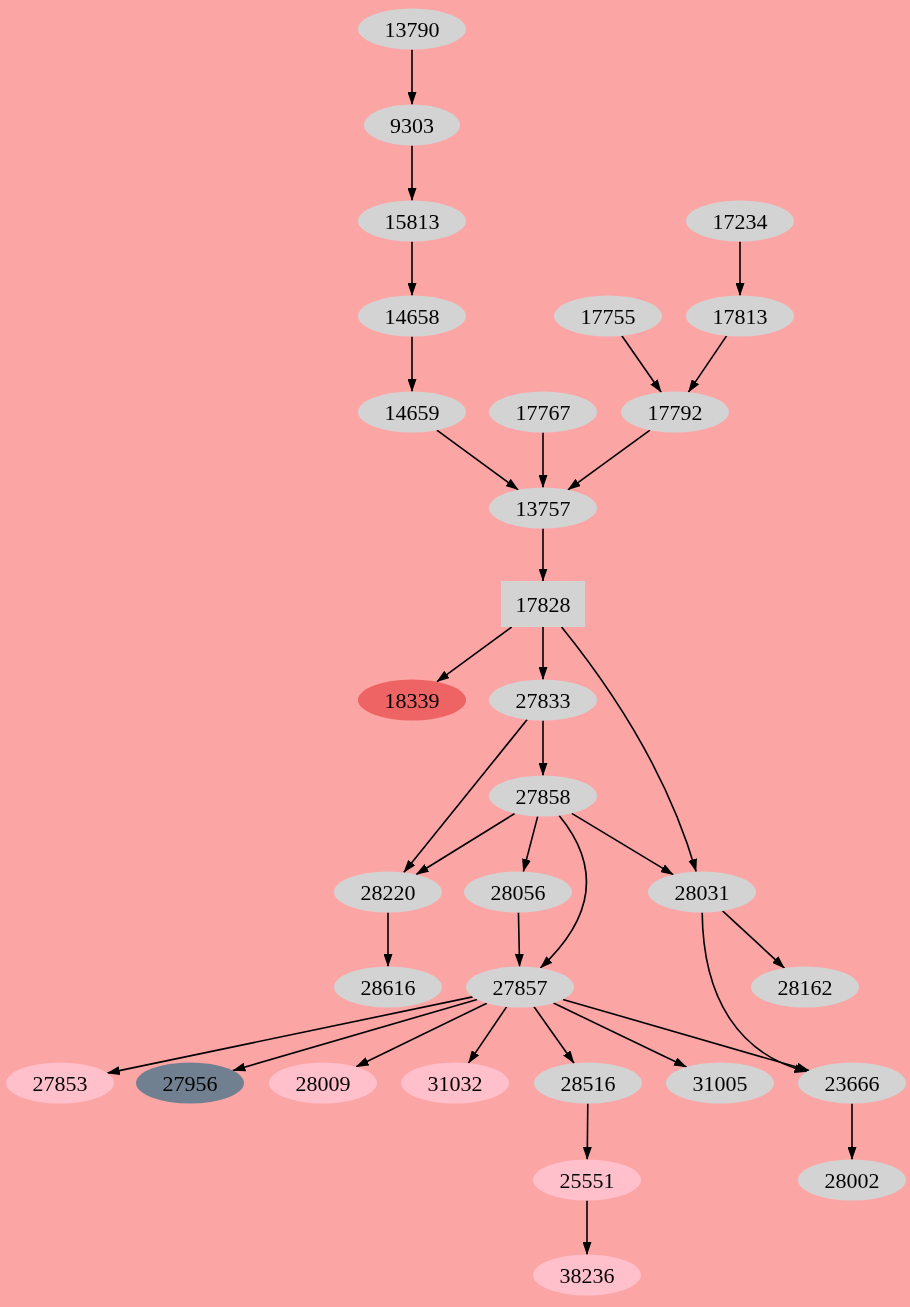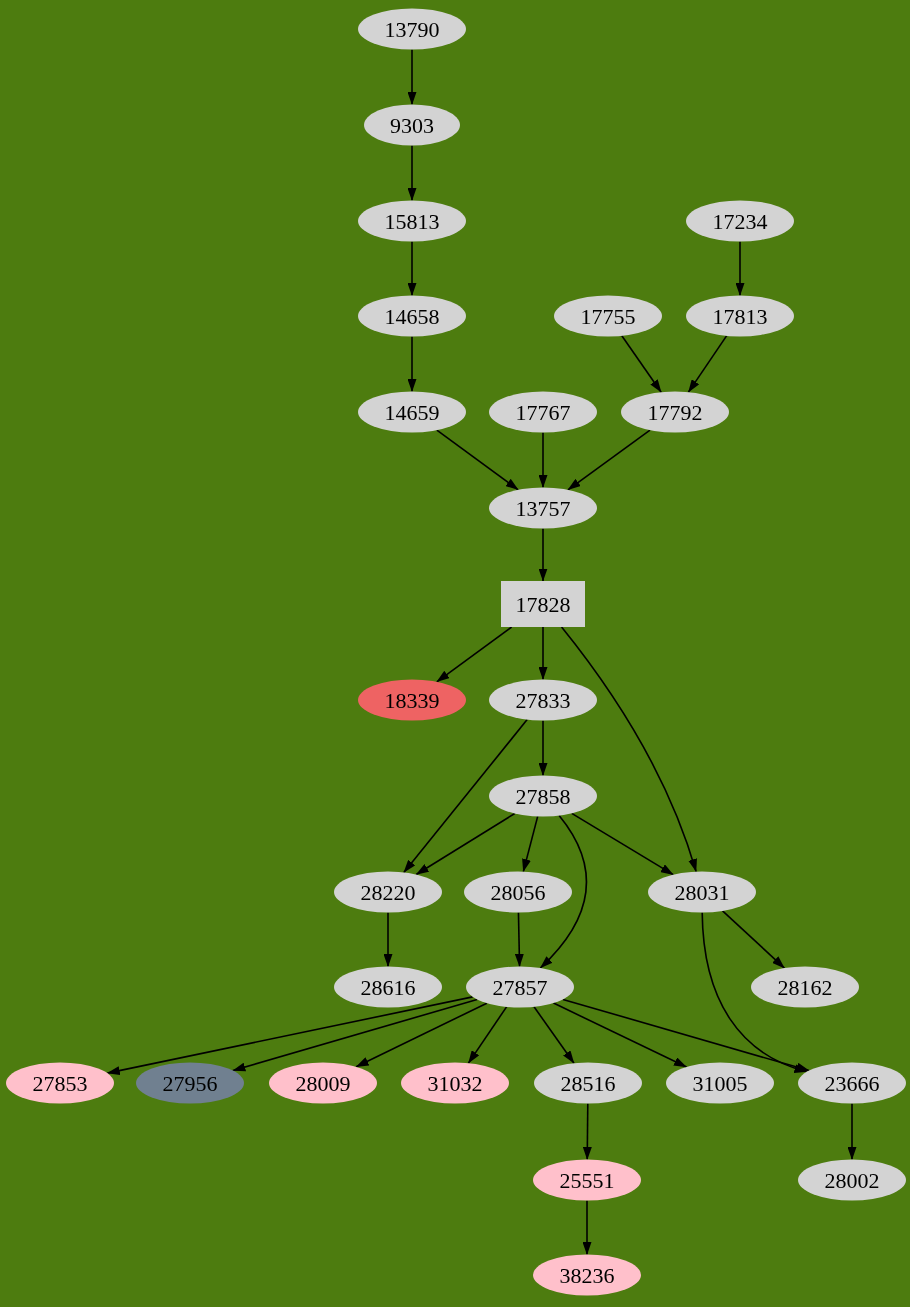--- a/index.html
+++ b/index.html
@@ -3,21 +3,21 @@
 <meta charset="utf-8">
 <style>
   html, body {
     margin: 0;
     padding: 0;
     background: #ffffff;
   }
   .graph-wrap {
     width: 910px;
     height: 1307px;
-    background: #4d7c0f;
+    background: #fca5a5;
     overflow: hidden;
   }
   svg text {
     font-family: "Liberation Serif", "DejaVu Serif", serif;
     font-size: 22px;
     fill: #000000;
   }
 </style>
 </head>
 <body>

